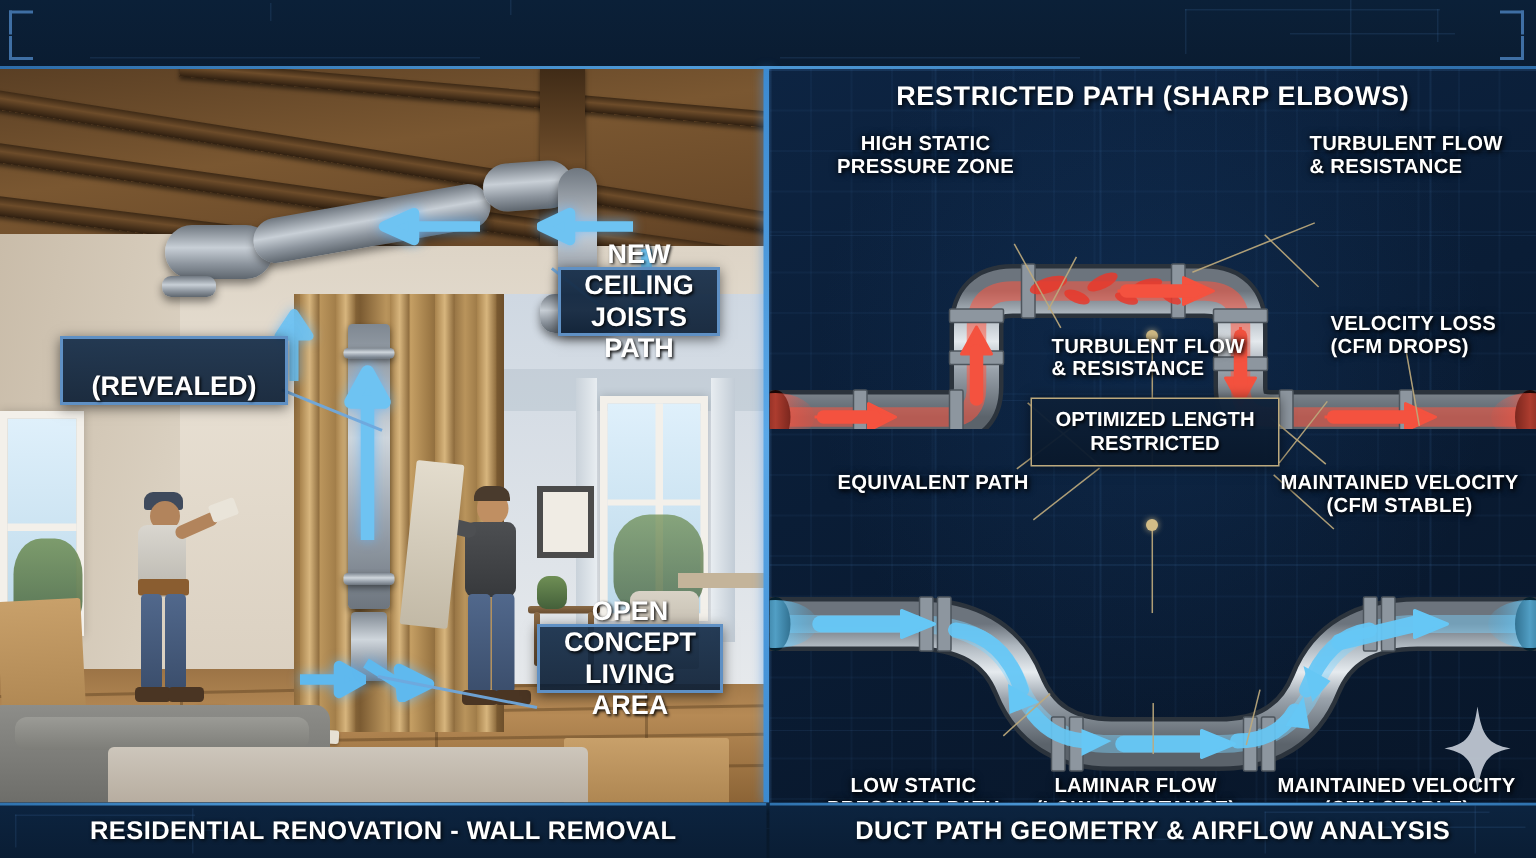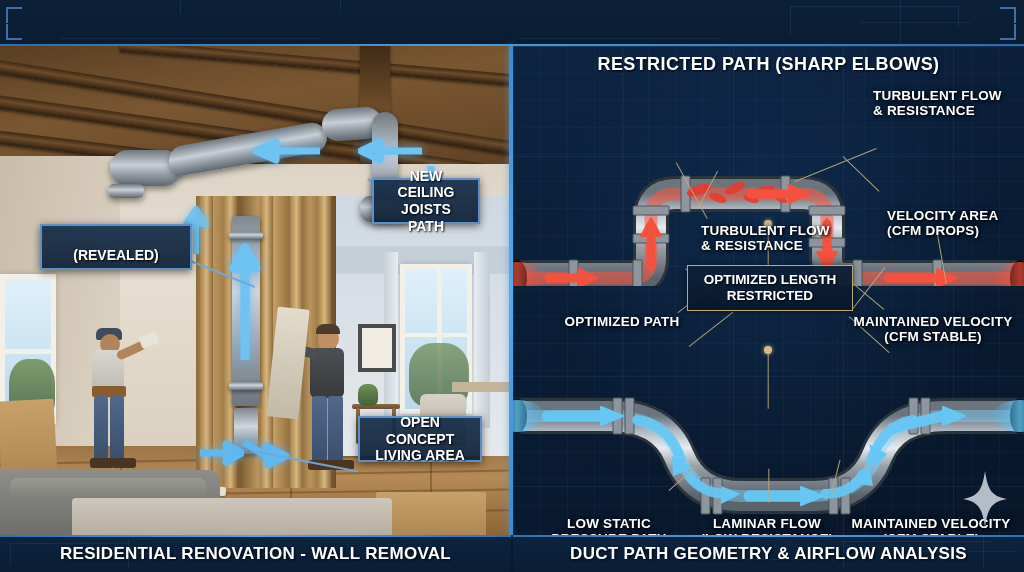--- a/index.html
+++ b/index.html
@@ -129,21 +129,21 @@
   .leaddot{position:absolute; width:8px; height:8px; border-radius:50%;
     background:#d3bd87; box-shadow:0 0 4px rgba(211,189,135,.8);}
 
   
   .pipe{position:absolute;}
   .sparkle{position:absolute; right:16px; bottom:8px; width:46px; height:56px;}
 
   
   .photo-label{position:absolute; border:2px solid #5f90c4;
     background:linear-gradient(180deg, rgba(22,46,74,.93), rgba(14,32,54,.93));
-    color:#fff; font-weight:bold; font-size:14px; text-align:center; line-height:1.18;
+    color:#fff; font-weight:bold; font-size:18px; text-align:center; line-height:1.18;
     display:flex; align-items:center; justify-content:center; padding:4px 9px;
     text-shadow:1px 1px 2px rgba(0,0,0,.9); box-shadow:0 2px 8px rgba(0,0,0,.55);}
   .photo-lead{position:absolute; background:#6fa8dc; transform-origin:left center; height:1.6px; opacity:.95;}
 
   
   .bottombar{position:absolute; top:535px; height:37px; overflow:hidden;
     background:linear-gradient(180deg,#0c2440 0%, #0a1d34 100%);}
   .bottombar.left{left:0; width:511px;}
   .bottombar.right{left:513px; width:511px;}
   .bottombar .cap{position:absolute; left:0; top:0; width:100%; height:2px;
@@ -498,51 +498,55 @@
     <div class="leaddot" style="left:251px; top:174px;"></div>
     <div class="leaddot" style="left:251px; top:300px;"></div>
 
     <div class="callout-box" style="left:174px; top:219px; width:166px; height:46px;">
       <div>
         <span>OPTIMIZED LENGTH</span><br>
         <span>RESTRICTED</span>
       </div>
     </div>
 
+    <div class="anno c" style="left:30px; top:42px; width:148px;">
+      <span>HIGH STATIC</span><br>
+      <span>PRESSURE ZONE</span>
+    </div>
 
     <div class="anno l" style="left:360px; top:42px; width:150px;">
       <span>TURBULENT FLOW</span><br>
       <span>&amp; RESISTANCE</span>
     </div>
 
     <div class="anno l" style="left:188px; top:177px; width:170px;">
       <span>TURBULENT FLOW</span><br>
       <span>&amp; RESISTANCE</span>
     </div>
 
     <div class="anno l" style="left:374px; top:162px; width:132px;">
-      <span>VELOCITY AREA</span><br>
+      <span>VELOCITY LOSS</span><br>
       <span>(CFM DROPS)</span>
     </div>
 
     <div class="anno c" style="left:20px; top:268px; width:178px;">
-      <span>OPTIMIZED PATH</span><br>
+      <span>EQUIVALENT PATH</span><br>
     </div>
 
     <div class="anno c" style="left:330px; top:268px; width:180px;">
       <span>MAINTAINED VELOCITY</span><br>
       <span>(CFM STABLE)</span>
     </div>
 
     <div class="anno c" style="left:32px; top:470px; width:128px;">
       <span>LOW STATIC</span><br>
       <span>PRESSURE PATH</span>
     </div>
 
-    <div class="anno c" style="left:186px; top:470px; width:136px;">
+    <div class="anno c" style="left:176px; top:470px; width:136px;">
       <span>LAMINAR FLOW</span><br>
       <span>(LOW RESISTANCE)</span>
     </div>
 
     <div class="anno c" style="left:330px; top:470px; width:176px;">
       <span>MAINTAINED VELOCITY</span><br>
       <span>(CFM STABLE)</span>
     </div>
 
     <svg class="sparkle" viewBox="0 0 46 56">

